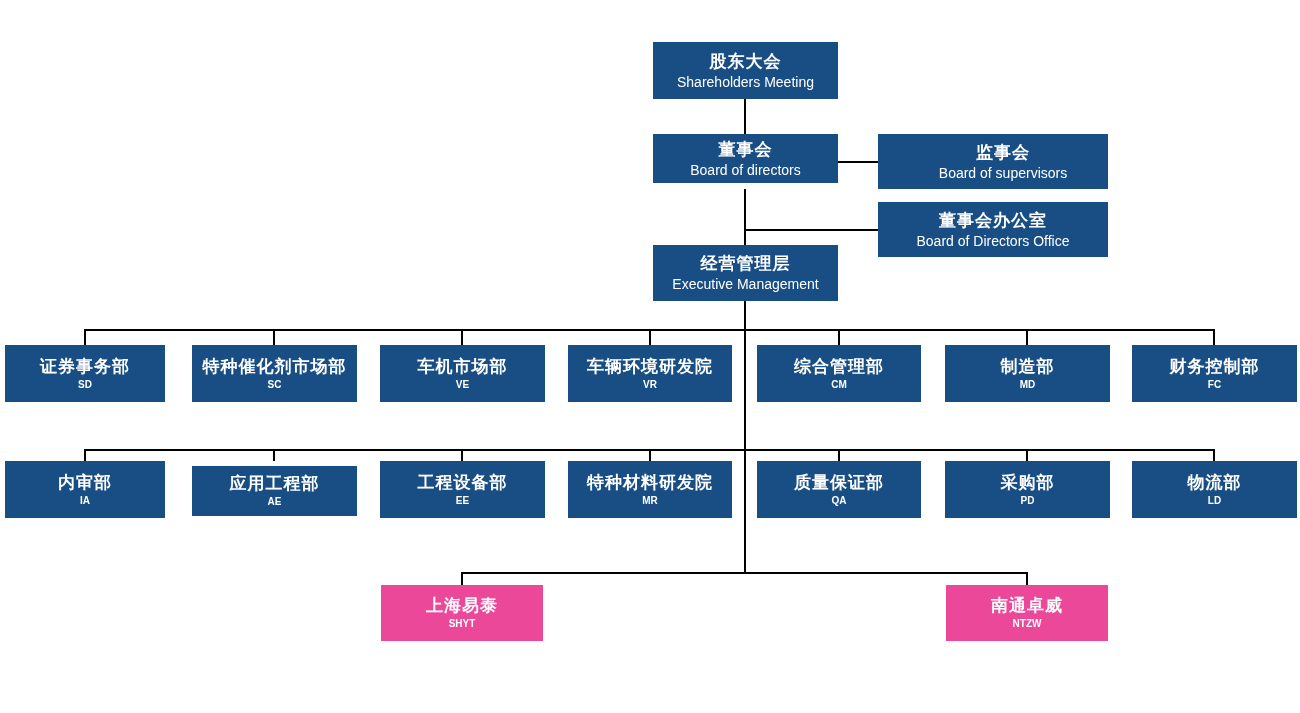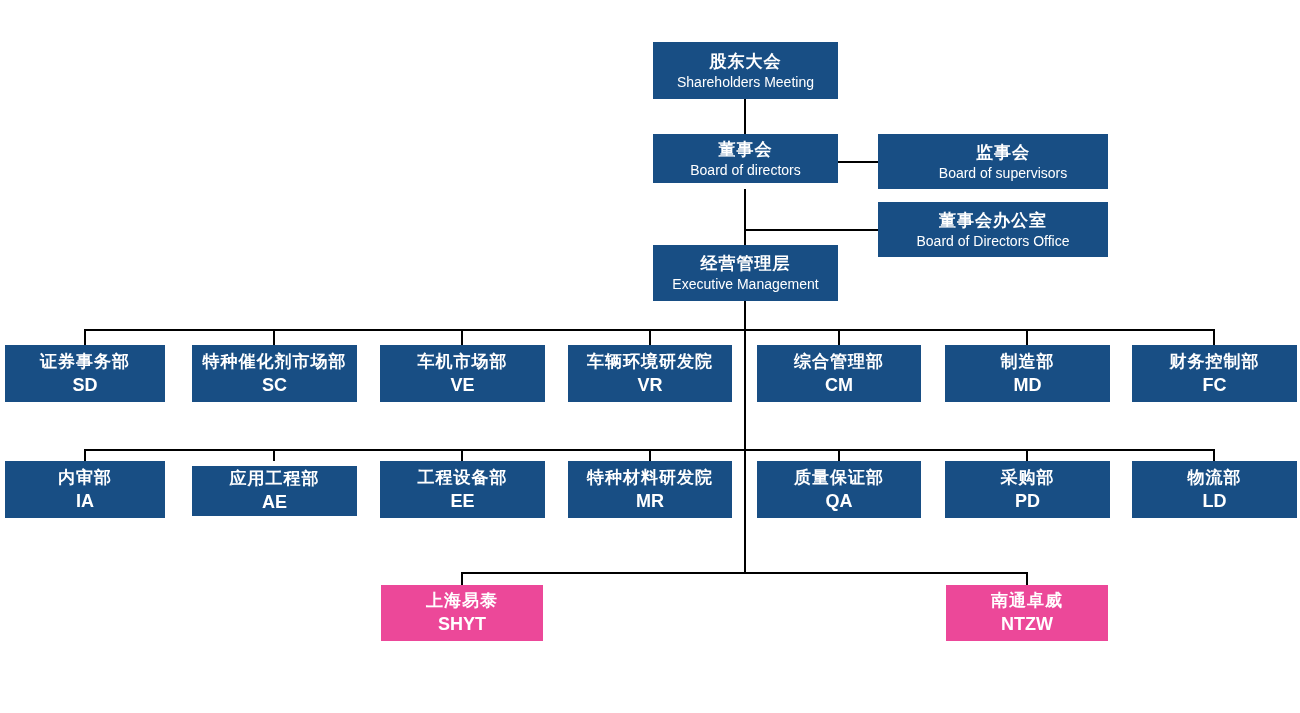--- a/index.html
+++ b/index.html
@@ -9,21 +9,21 @@
   }
   .node {
     position:absolute; display:flex; flex-direction:column;
     align-items:center; justify-content:center;
     color:#ffffff; text-align:center; box-sizing:border-box;
   }
   .node.dark  { background:#184e84; }
   .node.light { background:#ec4899; }
   .zh   { font-size:17px; font-weight:700; letter-spacing:1px; line-height:1.35; white-space:nowrap; }
   .en   { font-size:14px; font-weight:400; line-height:1.2; white-space:nowrap; }
-  .code { font-size:18px; font-weight:600; line-height:1.25; white-space:nowrap; }
+  .code { font-size:10px; font-weight:600; line-height:1.25; white-space:nowrap; }
   .line { position:absolute; background:#000000; }
 </style>
 </head>
 <body>
 
 <div class="canvas">
 
   <div class="line" style="left:744px; top:99px; width:2px; height:35px;"></div>
   <div class="line" style="left:744px; top:189px; width:2px; height:56px;"></div>
   <div class="line" style="left:838px; top:161px; width:40px; height:2px;"></div>

